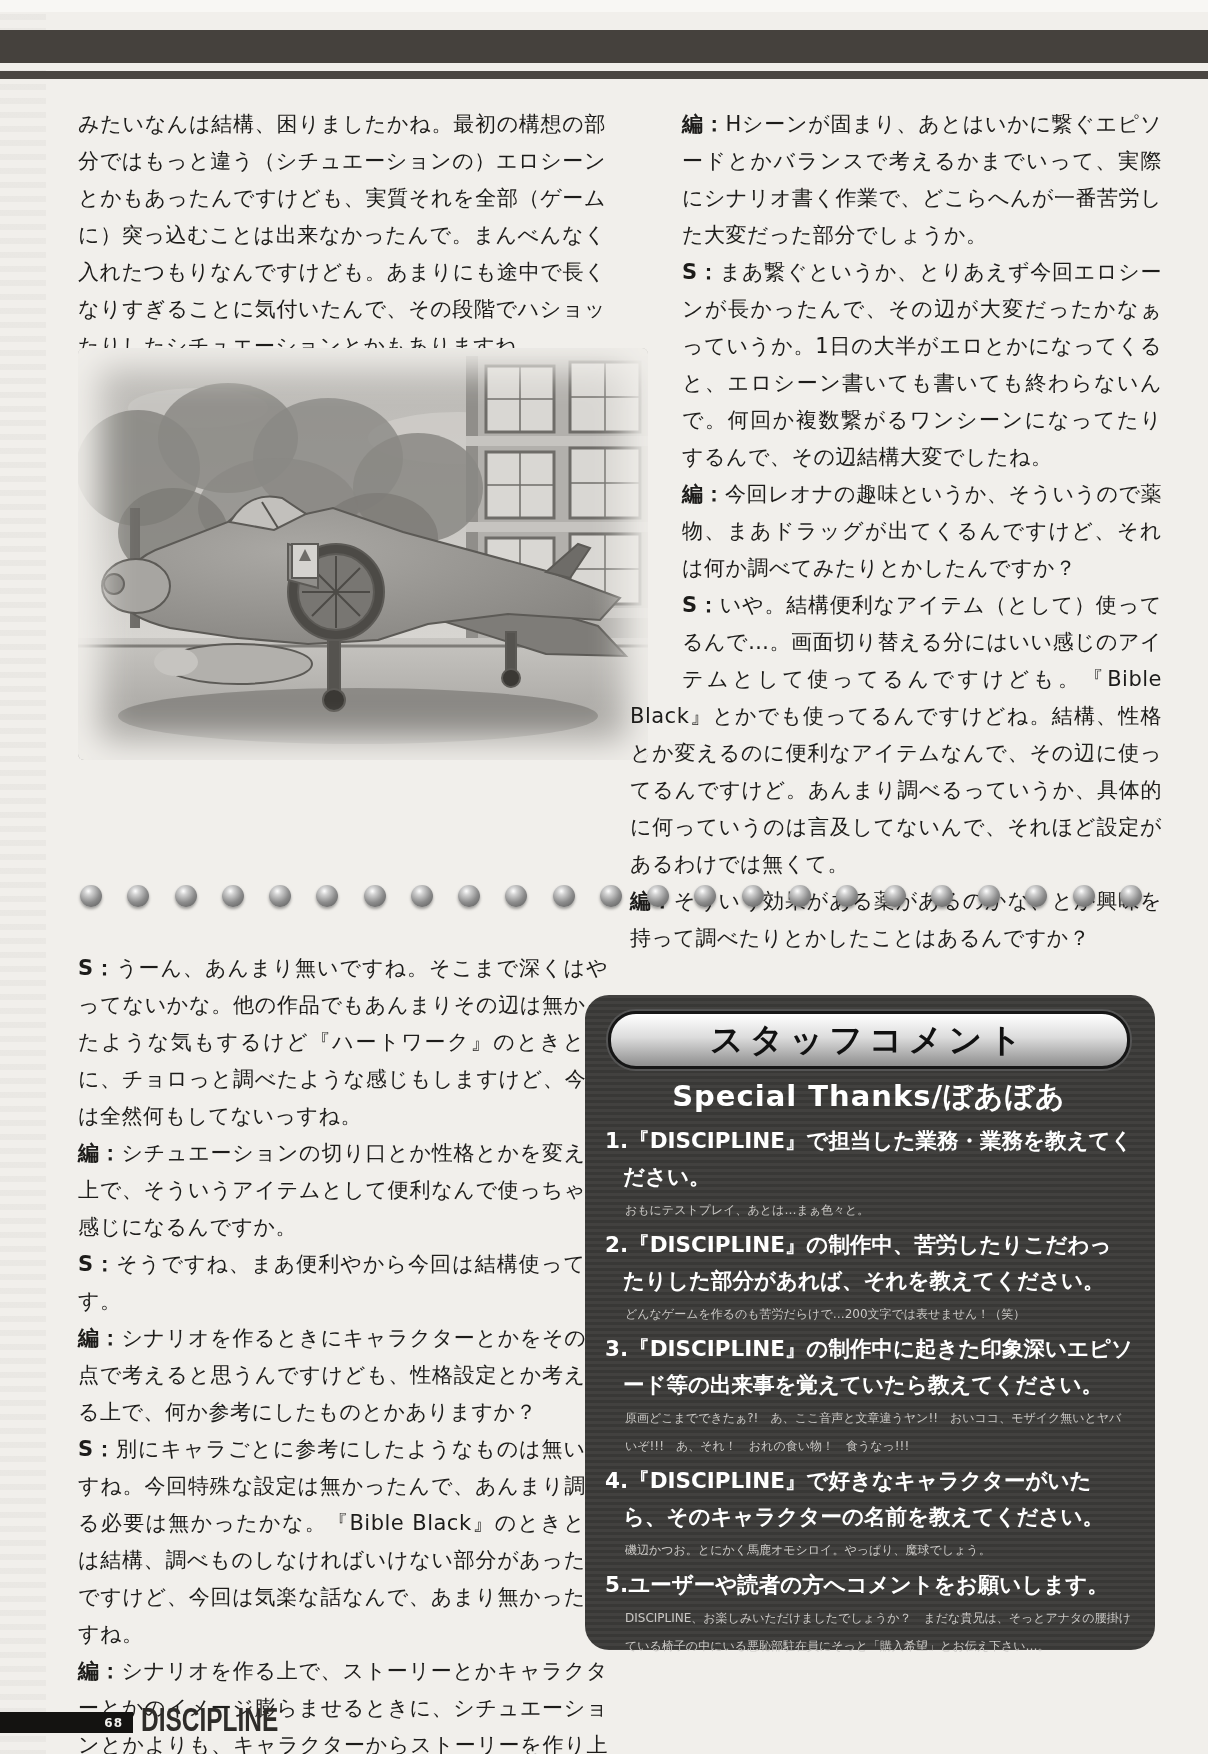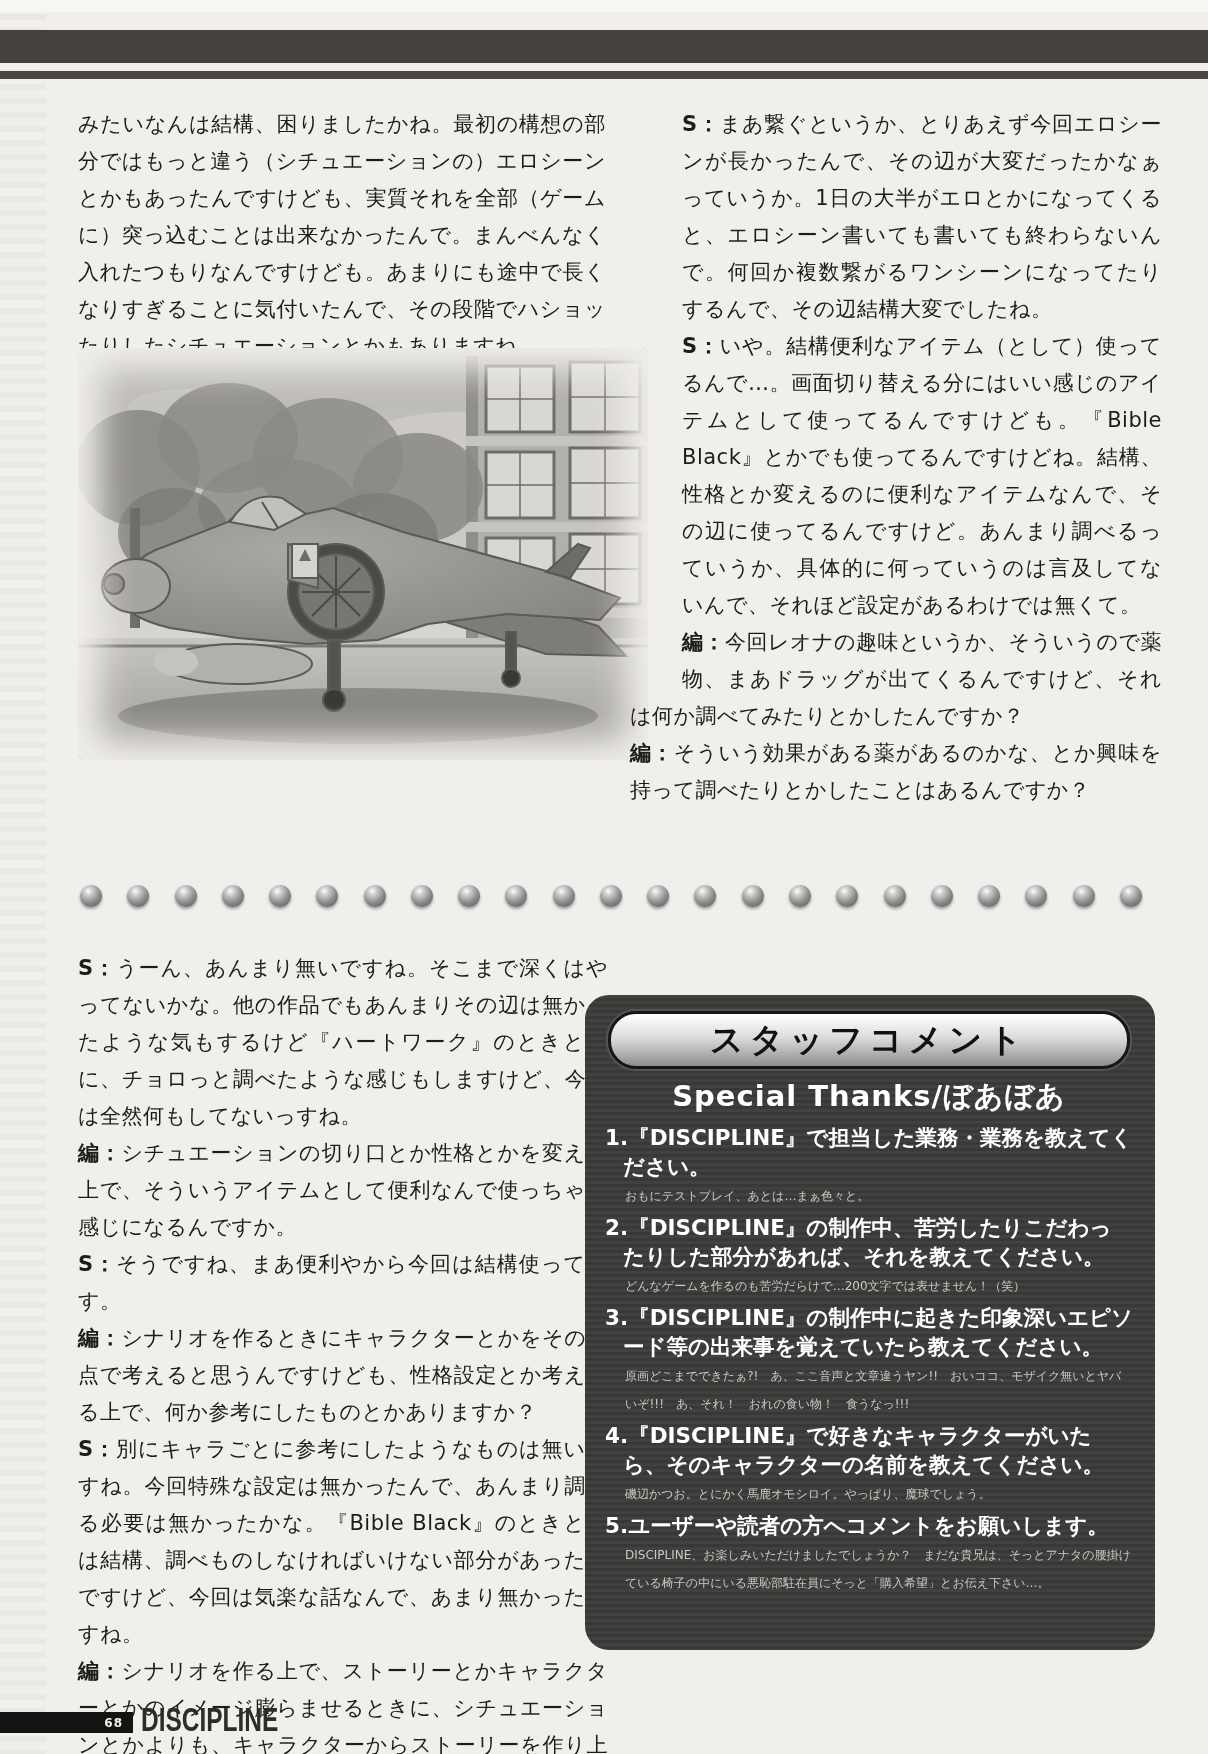--- a/index.html
+++ b/index.html
@@ -59,21 +59,21 @@
     background:linear-gradient(to bottom,#ffffff 0%,#dcdcdc 45%,#8e8e8e 100%);
     display:flex;align-items:center;justify-content:center;
     font-size:33px;font-weight:bold;color:#111;letter-spacing:6px;
     box-shadow:0 0 0 2px #555;
   }
   .staff-subtitle{
     text-align:center;color:#fff;font-weight:bold;font-size:29px;
     letter-spacing:1px;margin:2px 0 6px 0;
   }
   .staff-item .q{
-    color:#fff;font-weight:bold;font-size:21.5px;line-height:29px;
+    color:#fff;font-weight:bold;font-size:21.5px;line-height:36px;
     margin:2px 0 0 0;text-indent:-18px;padding-left:18px;
   }
   .staff-item .a{
     color:#cbc9c6;font-size:12px;line-height:28px;margin:1px 0 3px 0;
     padding-left:20px;
   }
 
   .footer-bar{
     position:absolute;left:0;top:1712px;width:133px;height:21px;background:#141311;
     display:flex;align-items:center;justify-content:flex-end;
@@ -193,23 +193,24 @@
         <rect x="428" y="284" width="10" height="44" fill="#55534f"></rect>
         <circle cx="433" cy="330" r="9" fill="#3a3834"></circle>
         <path d="M468 224 L500 196 L512 200 L492 230 Z" fill="#6e6c68"></path>
       </g>
     </svg>
     <div class="fade"></div>
   </div>
 
   <div class="col" id="col-right">
     <div class="wrap-spacer"></div>
+    <p><span class="sp">編：</span><span>Hシーンが固まり、あとはいかに繋ぐエピソードとかバランスで考えるかまでいって、実際にシナリオ書く作業で、どこらへんが一番苦労した大変だった部分でしょうか。</span></p>
     <p><span class="sp">S：</span><span>まあ繋ぐというか、とりあえず今回エロシーンが長かったんで、その辺が大変だったかなぁっていうか。1日の大半がエロとかになってくると、エロシーン書いても書いても終わらないんで。何回か複数繋がるワンシーンになってたりするんで、その辺結構大変でしたね。</span></p>
+    <p><span class="sp">編：</span><span>今回レオナの趣味というか、そういうので薬物、まあドラッグが出てくるんですけど、それは何か調べてみたりとかしたんですか？</span></p>
     <p><span class="sp">S：</span><span>いや。結構便利なアイテム（として）使ってるんで…。画面切り替える分にはいい感じのアイテムとして使ってるんですけども。『Bible Black』とかでも使ってるんですけどね。結構、性格とか変えるのに便利なアイテムなんで、その辺に使ってるんですけど。あんまり調べるっていうか、具体的に何っていうのは言及してないんで、それほど設定があるわけでは無くて。</span></p>
-    <p><span class="sp">編：</span><span>今回レオナの趣味というか、そういうので薬物、まあドラッグが出てくるんですけど、それは何か調べてみたりとかしたんですか？</span></p>
     <p><span class="sp">編：</span><span>そういう効果がある薬があるのかな、とか興味を持って調べたりとかしたことはあるんですか？</span></p>
   </div>
 
   <div class="dot-row">
       <span class="dot"></span>
       <span class="dot"></span>
       <span class="dot"></span>
       <span class="dot"></span>
       <span class="dot"></span>
       <span class="dot"></span>

